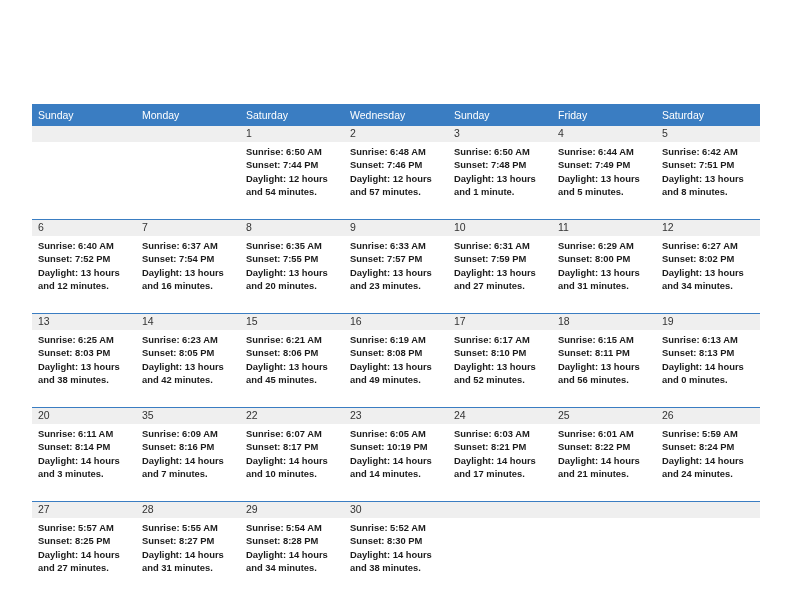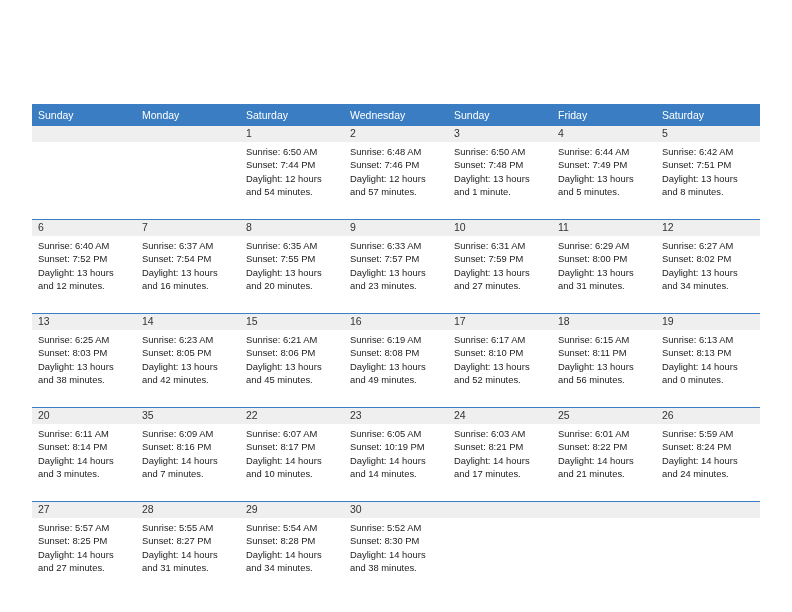--- a/index.html
+++ b/index.html
@@ -126,20 +126,21 @@
   }
   tbody tr.band-row.with-rule td {
     border-top: 1px solid #3a7dc2;
   }
   tbody tr.body-row td {
     background: #ffffff;
     height: 74px;
     padding: 3px 6px 0 6px;
     vertical-align: top;
     border: none;
+    font-weight: bold;
   }
   .daynum {
     display: block;
     font-size: 10.5px;
     color: #333333;
     line-height: 12px;
   }
   .detail {
     font-size: 9.4px;
     line-height: 13.4px;

